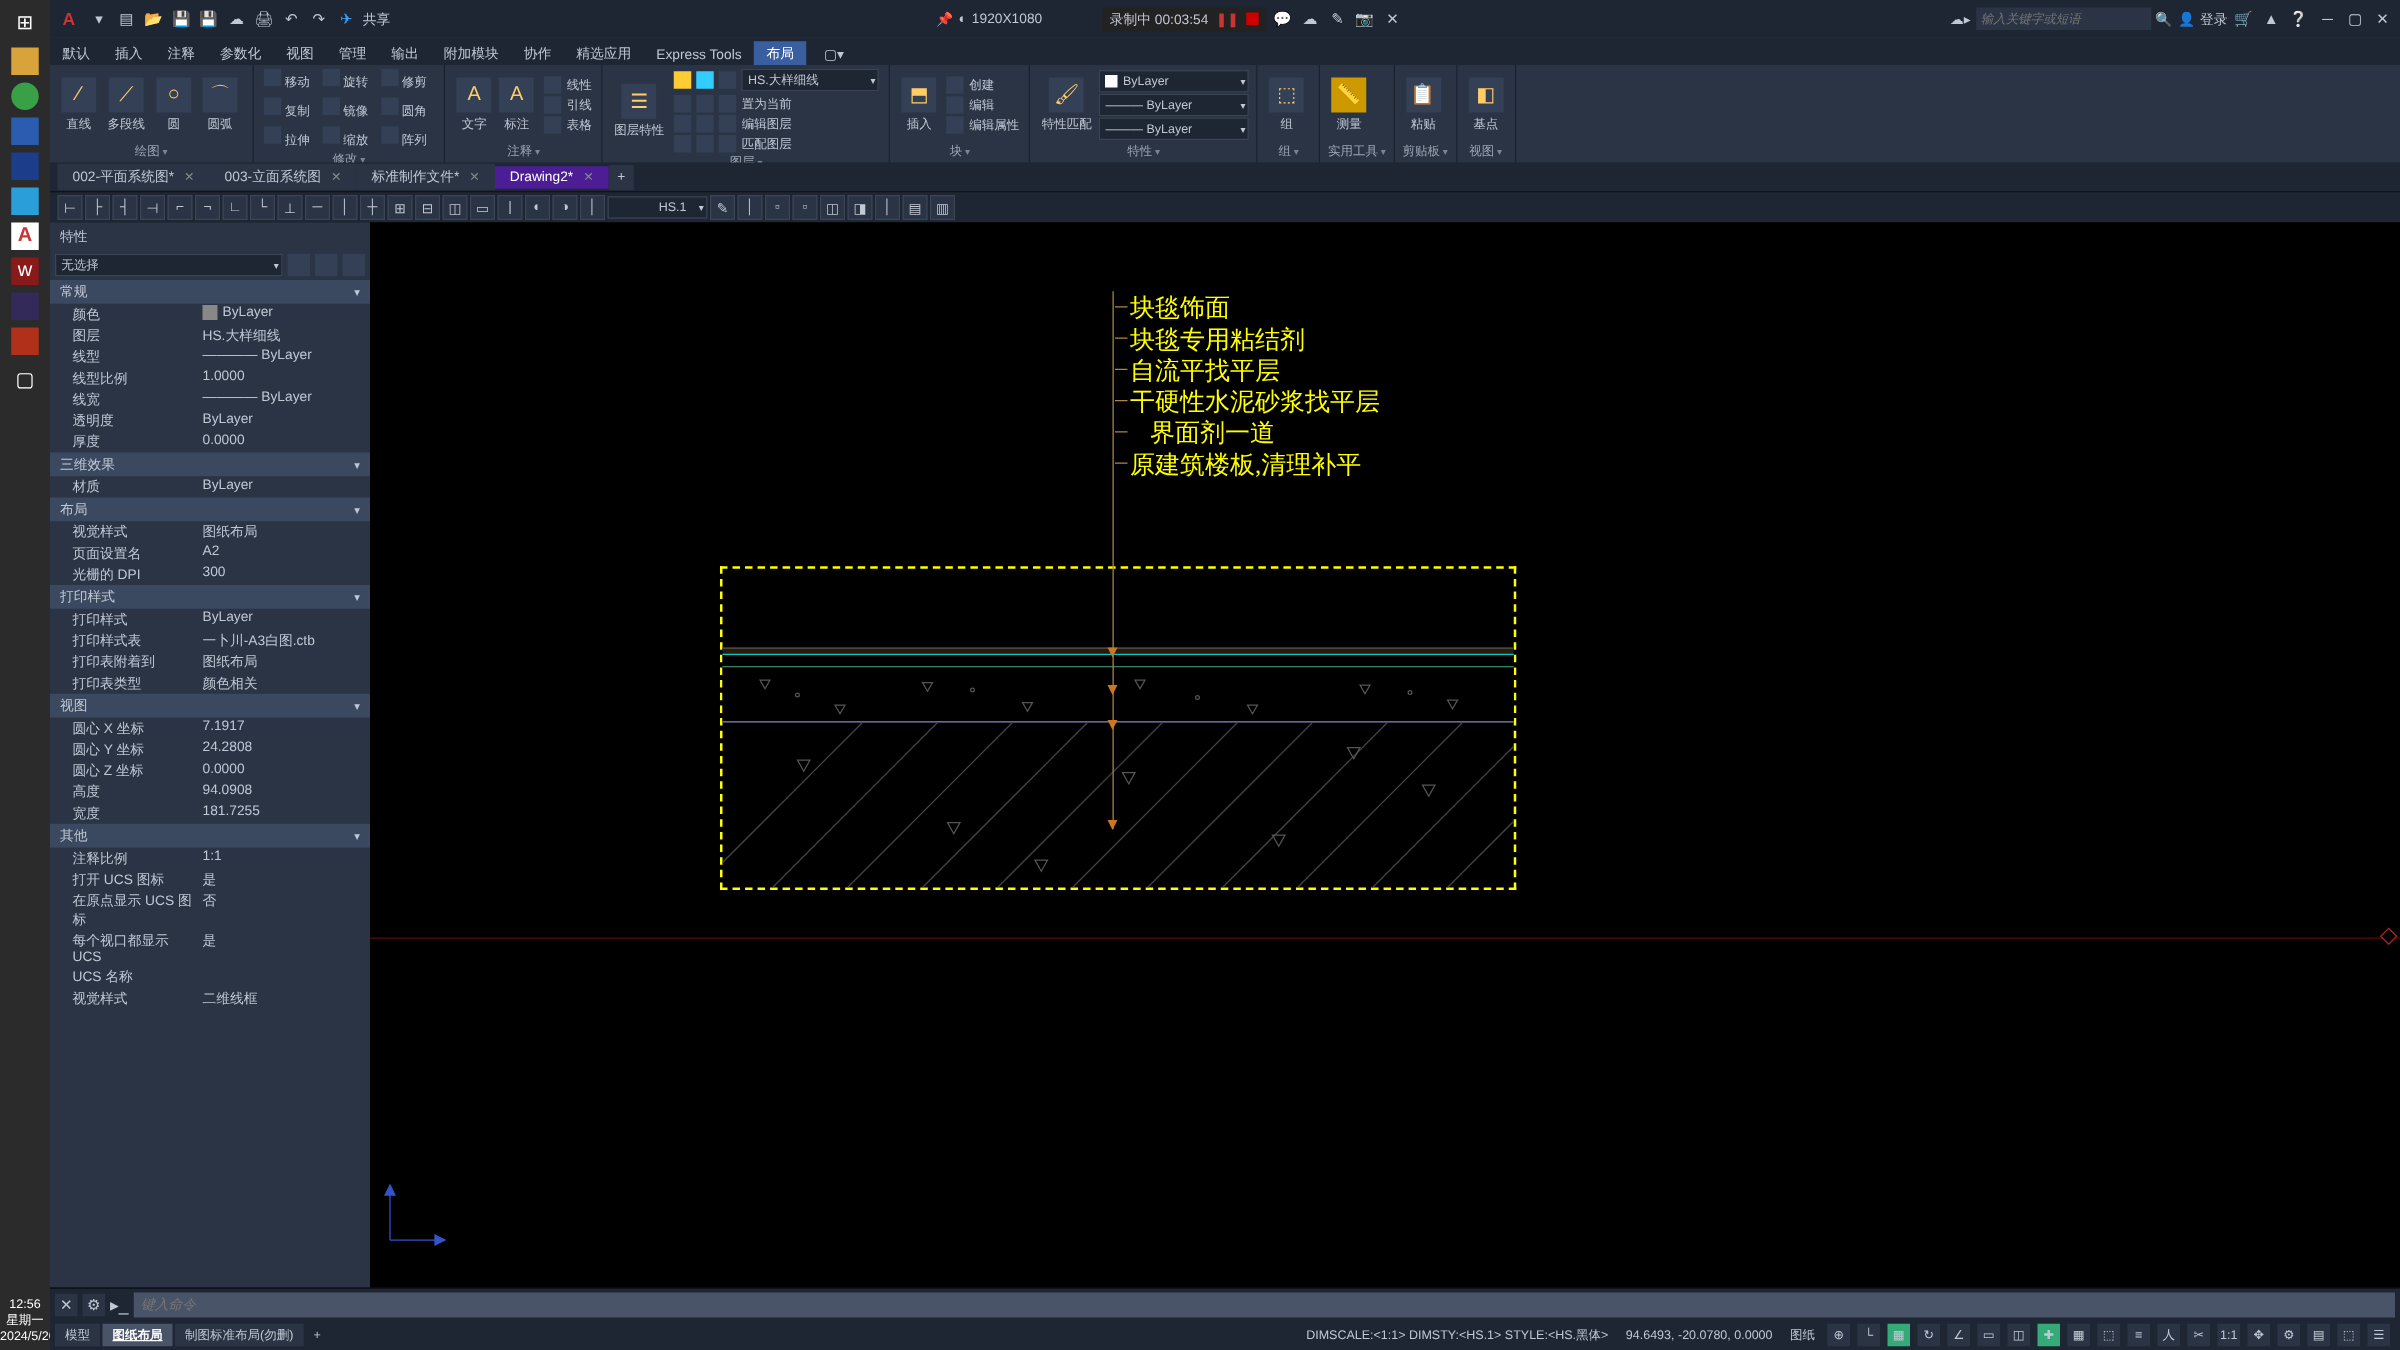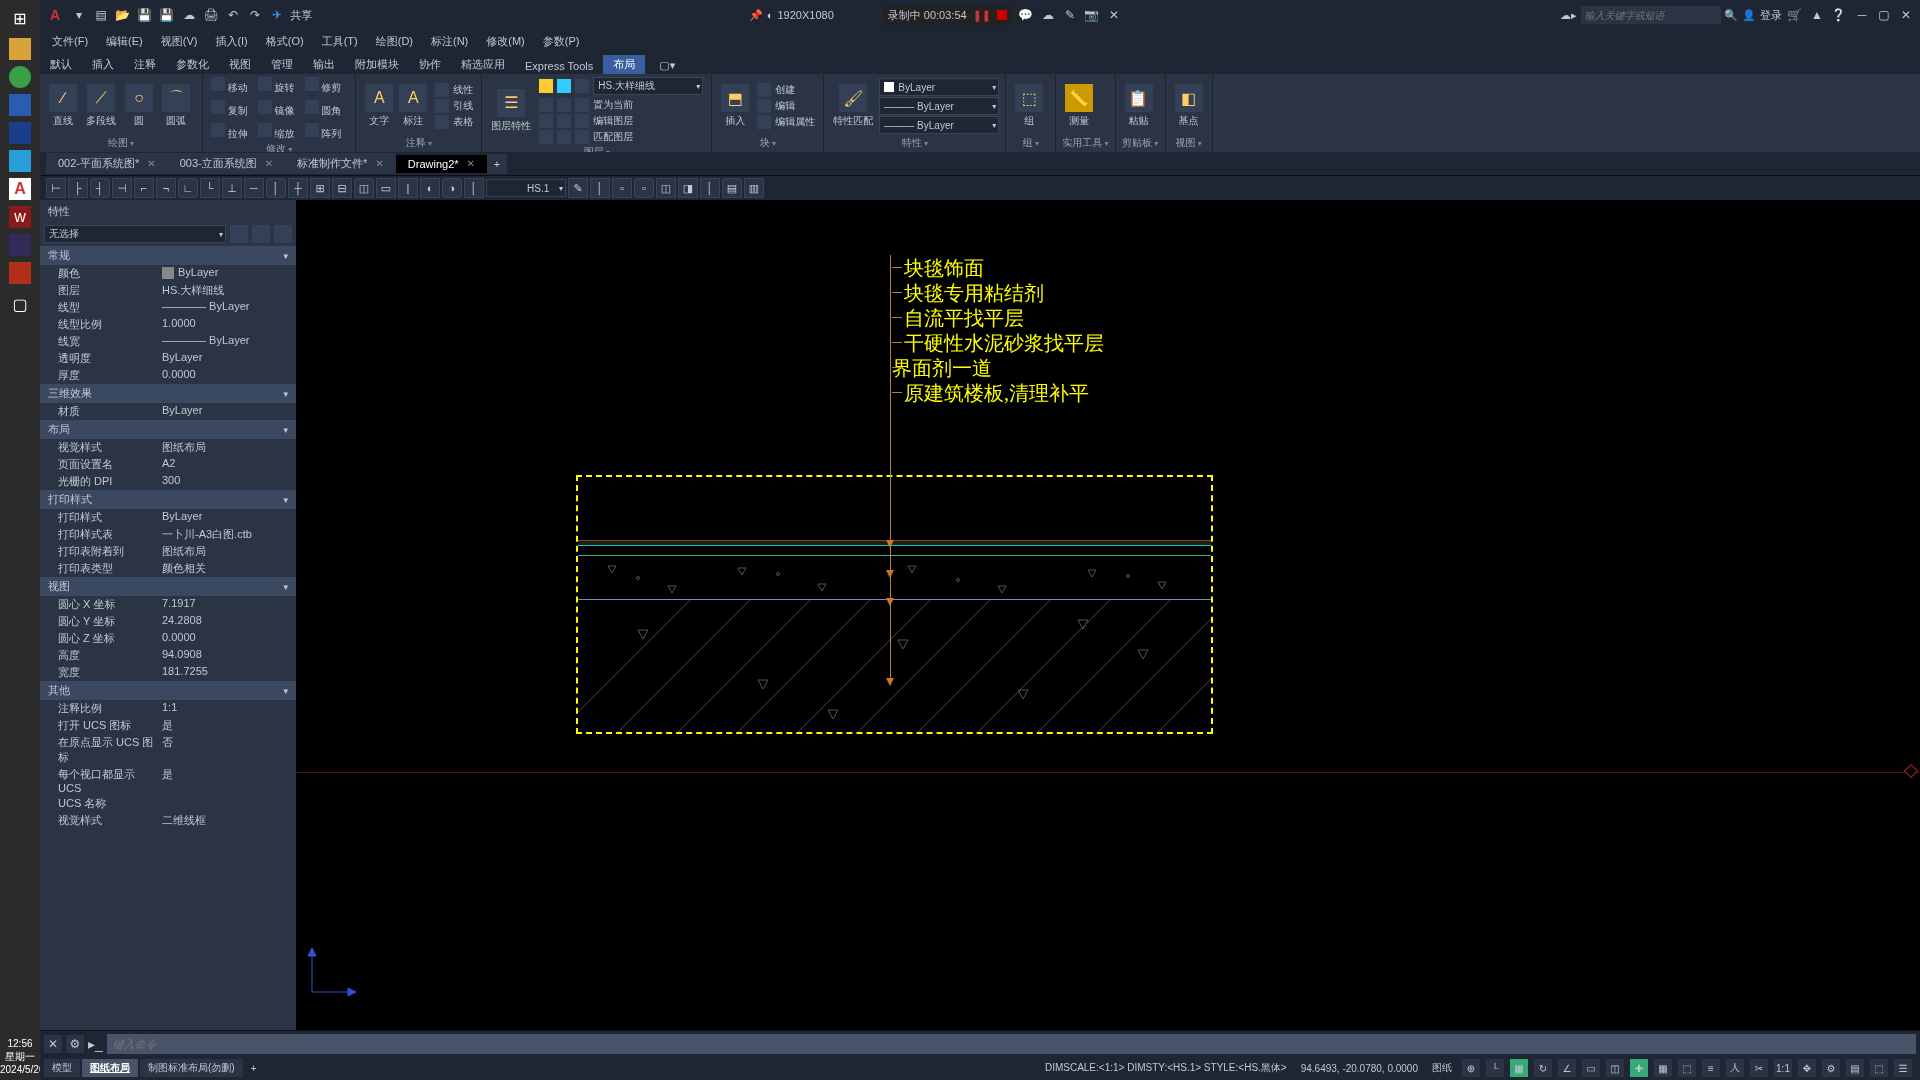--- a/index.html
+++ b/index.html
@@ -41,21 +41,21 @@
 .pitem { display: flex; flex-direction: column; align-items: center; gap: 2px; font-size: 10px; color: #c0c8d4; padding: 0 3px; }
 .pitem .picon { width: 28px; height: 28px; background: #334055; display:flex; align-items:center; justify-content:center; color:#fc6; font-size:16px;}
 .prow { display: flex; align-items: center; gap: 4px; font-size: 10px; padding: 1px 2px; white-space:nowrap;}
 .prow .sm { width:14px; height:14px; background:#334055; display:inline-block;}
 .combo { height: 18px; background: #1e2633; border: 1px solid #3a4454; color: #c0c8d4; font-size: 10px; padding: 0 14px 0 4px; display:flex; align-items:center; position:relative; white-space:nowrap;}
 .combo::after { content:"▾"; position:absolute; right:2px; font-size:8px;}
 
 
 .doctabs { height: 24px; background: #1e2633; display: flex; align-items: center; padding-left: 6px; gap: 0; border-bottom:1px solid #0a0f18;}
 .doctabs .dtab { padding: 3px 12px; background: #2a3444; font-size: 11px; display: flex; align-items: center; gap: 8px; cursor: pointer; }
-.doctabs .dtab.active { background: #000000; color: #fff; }
+.doctabs .dtab.active { background: #4c1d95; color: #fff; }
 .doctabs .dtab .x { font-size: 10px; color: #888; }
 .doctabs .plus { width: 20px; height: 20px; background: #2a3444; display:flex; align-items:center; justify-content:center;}
 
 
 .toolbar2 { height: 24px; background: #1e2633; display: flex; align-items: center; padding-left: 6px; gap: 2px; }
 .toolbar2 .tb { width: 20px; height: 20px; background: #2a3444; border: 1px solid #3a4454; display:flex; align-items:center; justify-content:center; font-size:11px;}
 .toolbar2 .combo { width: 80px; padding-left: 40px; }
 
 
 .main { flex: 1; display: flex; background: #000; min-height: 0; }
@@ -162,32 +162,20 @@
     <span class="tbtn">🛒</span>
     <span class="tbtn">▲</span>
     <span class="tbtn">❔</span>
     <span class="win-ctrl">
       <span>─</span>
       <span>▢</span>
       <span>✕</span>
     </span>
   </div>
 
-  <div class="menubar" id="menubar">
-      <span>文件(F)</span>
-      <span>编辑(E)</span>
-      <span>视图(V)</span>
-      <span>插入(I)</span>
-      <span>格式(O)</span>
-      <span>工具(T)</span>
-      <span>绘图(D)</span>
-      <span>标注(N)</span>
-      <span>修改(M)</span>
-      <span>参数(P)</span>
-    </div>
 
   <div class="ribbon">
     <div class="ribbon-tabs" id="ribbon-tabs">
         <span>默认</span>
         <span>插入</span>
         <span>注释</span>
         <span>参数化</span>
         <span>视图</span>
         <span>管理</span>
         <span>输出</span>
@@ -596,21 +584,21 @@
 
       <div id="annot-block">
           <div class="annot-text" style="left: 608px; top: 55px;">块毯饰面</div>
           <div style="position: absolute; left: 596px; top: 67px; width: 10px; height: 1px; background: rgb(170, 136, 68);"></div>
           <div class="annot-text" style="left: 608px; top: 80px;">块毯专用粘结剂</div>
           <div style="position: absolute; left: 596px; top: 92px; width: 10px; height: 1px; background: rgb(170, 136, 68);"></div>
           <div class="annot-text" style="left: 608px; top: 105px;">自流平找平层</div>
           <div style="position: absolute; left: 596px; top: 117px; width: 10px; height: 1px; background: rgb(170, 136, 68);"></div>
           <div class="annot-text" style="left: 608px; top: 130px;">干硬性水泥砂浆找平层</div>
           <div style="position: absolute; left: 596px; top: 142px; width: 10px; height: 1px; background: rgb(170, 136, 68);"></div>
-          <div class="annot-text" style="left: 596px; top: 155px;">界面剂一道</div>
+          <div class="annot-text" style="left: 624px; top: 155px;">界面剂一道</div>
           <div style="position: absolute; left: 596px; top: 167px; width: 10px; height: 1px; background: rgb(170, 136, 68);"></div>
           <div class="annot-text" style="left: 608px; top: 180px;">原建筑楼板,清理补平</div>
           <div style="position: absolute; left: 596px; top: 192px; width: 10px; height: 1px; background: rgb(170, 136, 68);"></div>
         </div>
 
       <div class="redline" style="top:572px;width:100%"></div>
       <div class="redsq" style="right:4px;top:566px"></div>
 
       <svg class="ucs">
           <g stroke="#3355cc" stroke-width="1" fill="none">

